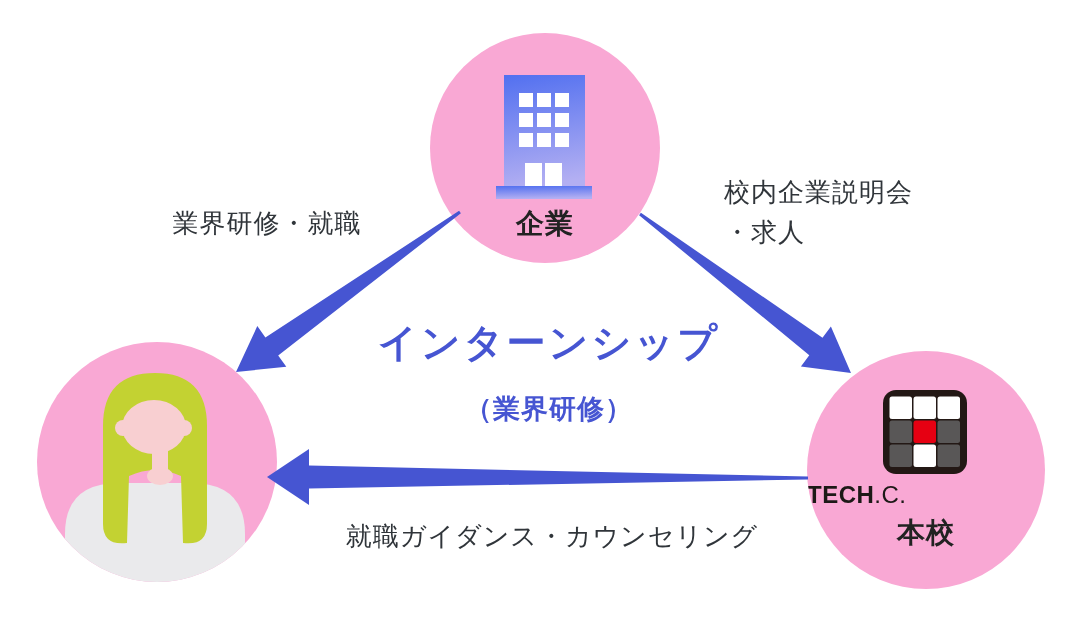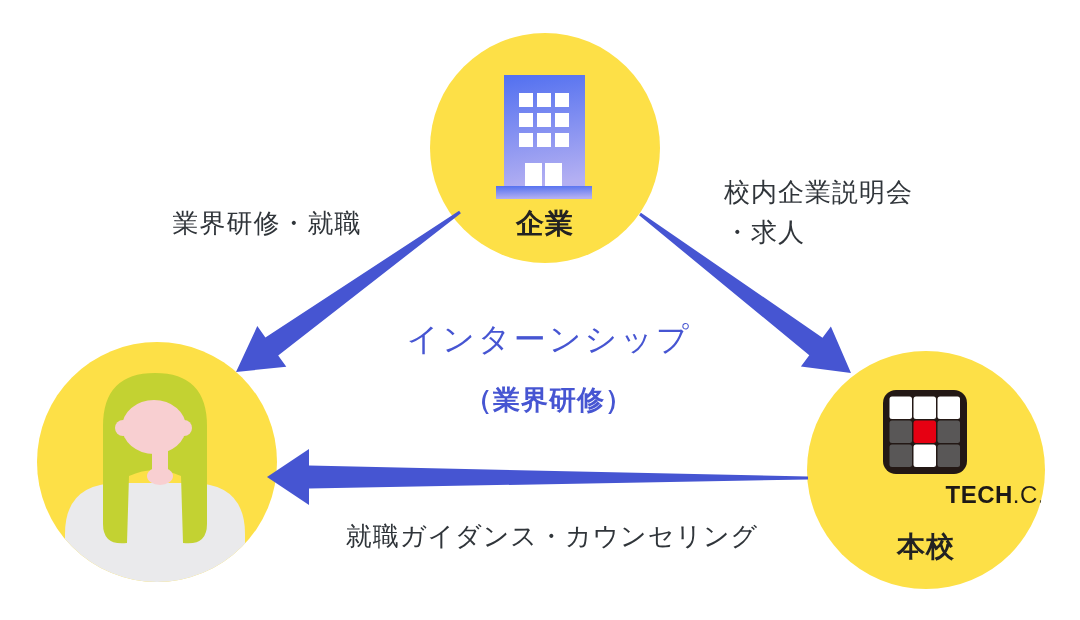--- a/index.html
+++ b/index.html
@@ -2,46 +2,46 @@
 <html><head>
 <meta charset="utf-8">
 <style>
   html,body{margin:0;padding:0;background:#ffffff;}
   .canvas{
     position:relative;width:1080px;height:620px;overflow:hidden;background:#ffffff;
     font-family:"Liberation Sans","DejaVu Sans",sans-serif;
   }
   .arrows{position:absolute;left:0;top:0;width:1080px;height:620px;z-index:3;pointer-events:none;}
   .circle{
-    position:absolute;border-radius:50%;background:#fde047;overflow:hidden;z-index:2;
+    position:absolute;border-radius:50%;background:#f9a8d4;overflow:hidden;z-index:2;
   }
   .circle.company{left:430px;top:33px;width:230px;height:230px;}
   .circle.student{left:37px;top:342px;width:240px;height:240px;}
   .circle.school{left:807px;top:351px;width:238px;height:238px;}
   .node-label{
     position:absolute;left:0;width:100%;text-align:center;
     font-weight:700;font-size:28px;color:#222222;letter-spacing:1px;z-index:4;
   }
   .company .node-label{top:172px;}
   .student .node-label{top:168px;}
-  .school .node-label{top:177px;}
+  .school .node-label{top:163px;}
   .building-svg{position:absolute;left:66px;top:42px;}
   .avatar-svg{position:absolute;left:0;top:0;}
   .logo-svg{position:absolute;left:76px;top:39px;}
   .logo-text{
-    position:absolute;left:0;top:130px;width:100%;text-align:right;
+    position:absolute;left:0;top:130px;width:100%;text-align:left;
     color:#1d1917;font-size:24px;letter-spacing:0.5px;z-index:4;
   }
   .logo-text .b{font-weight:800;}
   .logo-text .r{font-weight:400;}
   .center-title{
     position:absolute;left:299px;top:320px;width:500px;text-align:center;z-index:5;
     color:#4655d2;
   }
-  .center-title .t1{font-size:32px;font-weight:400;letter-spacing:3px;line-height:1.2;}
+  .center-title .t1{font-size:39px;font-weight:700;letter-spacing:3px;line-height:1.2;}
   .center-title .t2{font-size:27px;font-weight:800;letter-spacing:1px;margin-top:24px;}
   .edge-label{
     position:absolute;color:#30353a;font-size:26px;font-weight:400;z-index:5;
     letter-spacing:1px;line-height:40px;
   }
   .edge-label.cs{left:167px;top:203px;width:200px;text-align:center;}
   .edge-label.ck{left:724px;top:172px;text-align:left;}
   .edge-label.sk{left:302px;top:516px;width:500px;text-align:center;}
 </style>
 </head>

